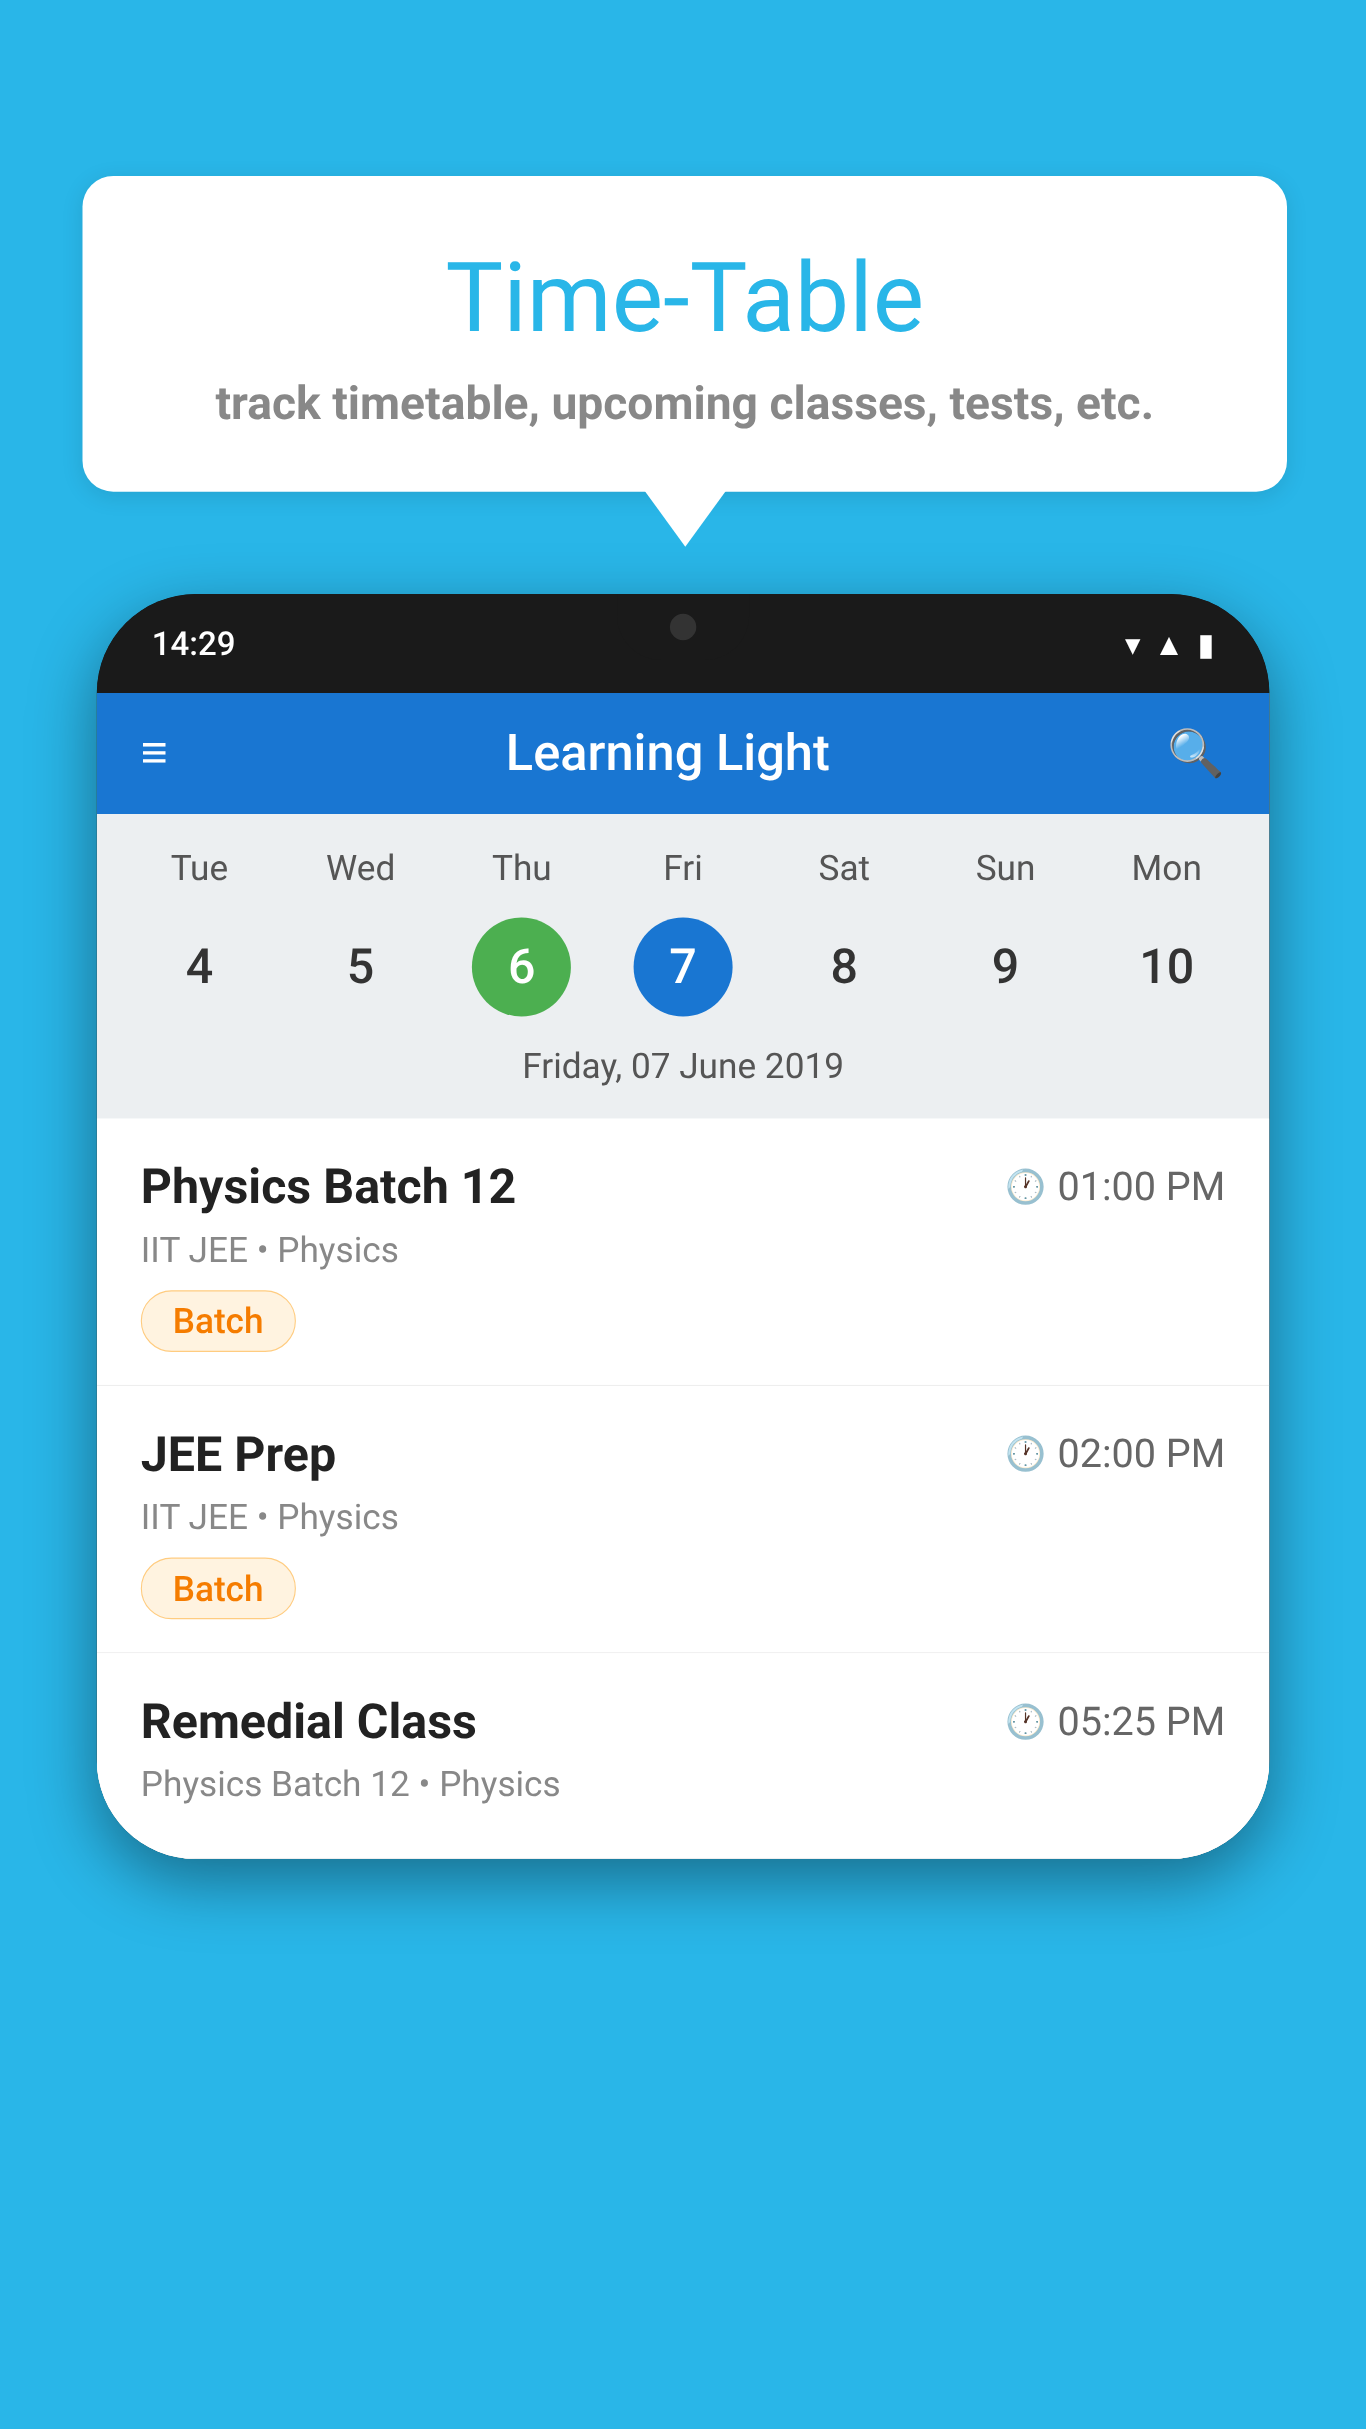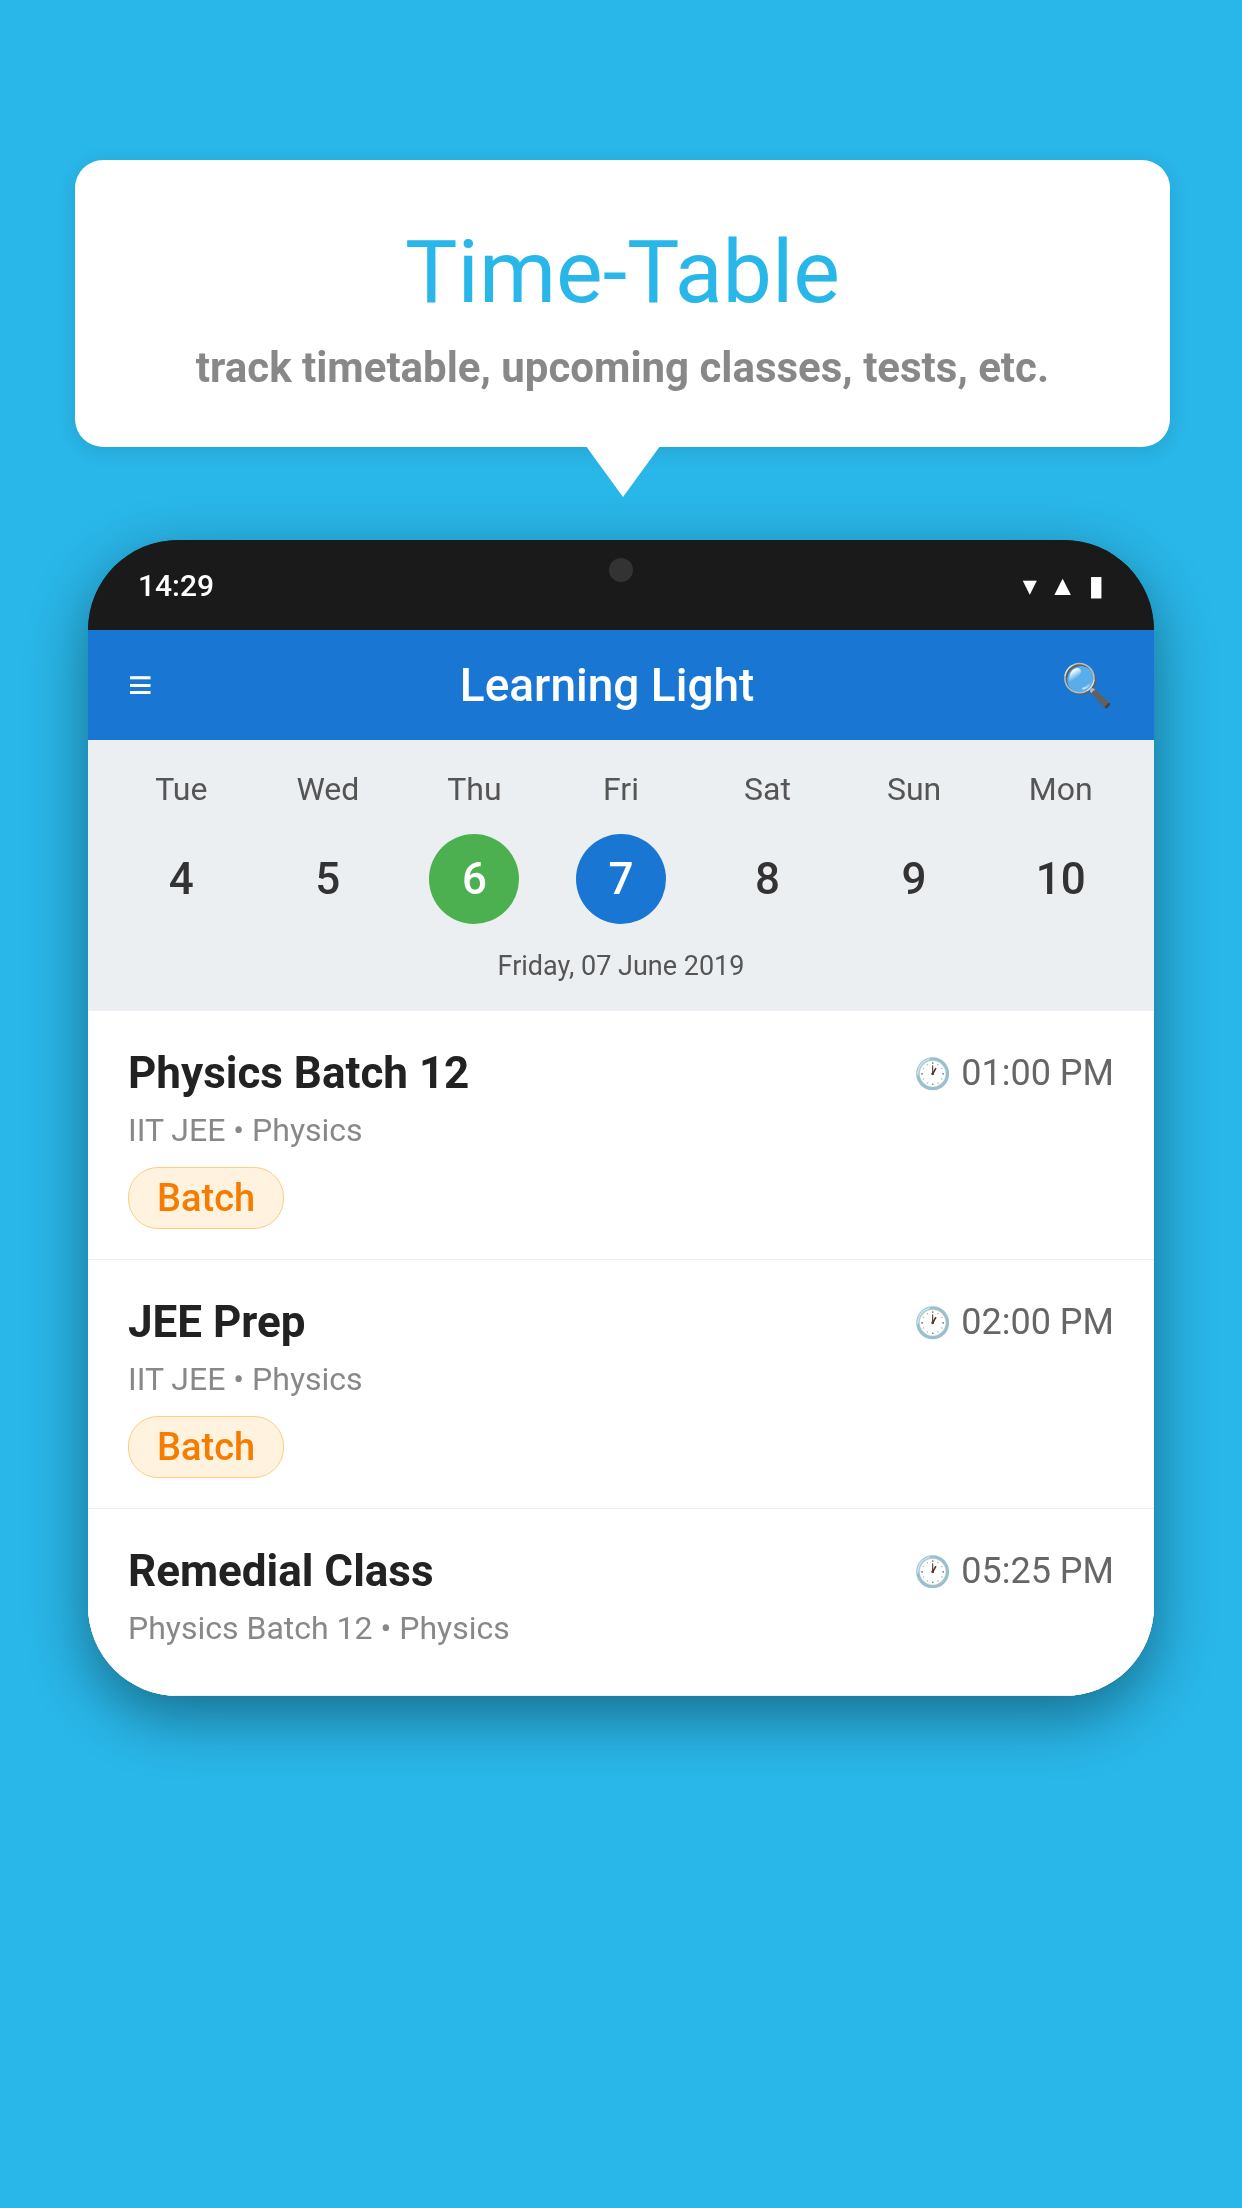--- a/index.html
+++ b/index.html
@@ -197,21 +197,21 @@
       color: white;
     }
 
     .date-circle.selected {
       background: #1976D2;
       color: white;
     }
 
     .calendar-label {
       text-align: center;
-      font-size: 27px;
+      font-size: 32px;
       color: #555;
       padding: 10px 0 18px;
     }
 
     
     .schedule-list {
       background: white;
     }
 
     .schedule-item {
@@ -247,21 +247,21 @@
       margin-bottom: 18px;
     }
 
     .batch-tag {
       display: inline-block;
       background: #FFF3E0;
       color: #F57C00;
       border: 1.5px solid #FFCC80;
       border-radius: 30px;
       padding: 8px 28px;
-      font-size: 38px;
+      font-size: 32px;
       font-weight: 500;
     }
   </style>
 </head>
 <body>
 
 <div class="speech-bubble">
   <div class="title">Time-Table</div>
   <div class="subtitle">track timetable, upcoming classes, tests, etc.</div>
 </div>

